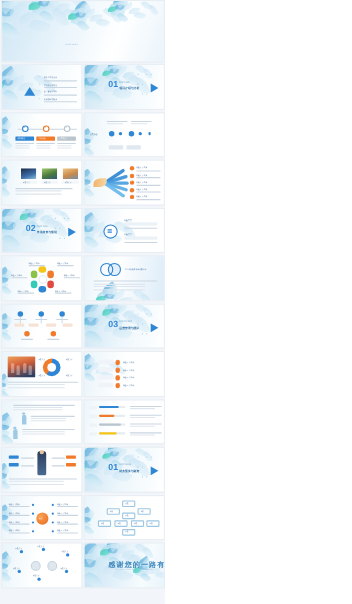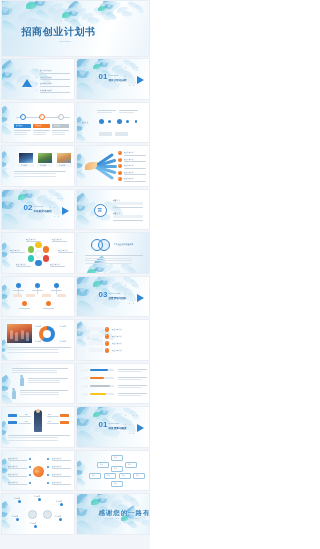--- a/index.html
+++ b/index.html
@@ -109,21 +109,20 @@
         <div class="petal gr" style="left: 0px; top: 8.8px; width: 8.8px; height: 5.6px; transform: rotate(0deg);"></div>
         <div class="petal " style="left: 10.4px; top: 3.2px; width: 9.6px; height: 5.6px; transform: rotate(-55deg);"></div>
         <div class="petal dk" style="left: 7.2px; top: 7.2px; width: 8px; height: 4.8px; transform: rotate(15deg);"></div>
         <div class="leaf" style="left: 8px; top: 1.6px; width: 10.4px; height: 6.4px; transform: rotate(-40deg);"></div>
         <div class="leaf" style="left: 13.6px; top: 5.6px; width: 10.4px; height: 6.4px; transform: rotate(-18deg);"></div>
         <div class="leaf" style="left: 19.2px; top: 9.6px; width: 10.4px; height: 6.4px; transform: rotate(4deg);"></div>
         <div class="leaf" style="left: 24.8px; top: 13.6px; width: 10.4px; height: 6.4px; transform: rotate(26deg);"></div>
         <div class="leaf" style="left: 30.4px; top: 4.8px; width: 10.4px; height: 6.4px; transform: rotate(48deg);"></div>
         <div class="leaf" style="left: 36px; top: 8.8px; width: 10.4px; height: 6.4px; transform: rotate(70deg);"></div>
       </div>
-      <div class="title-cn" style="position: absolute; left: 20px; top: 24px;">招商创业计划书</div>
       <div class="end-sub" style="position: absolute; left: 58px; top: 39px;">BUSINESS</div>
     </div>
     <div class="slide" style="left: 0.5px; top: 58px; height: 41.5px; background: linear-gradient(100deg, rgb(214, 233, 246), rgb(244, 250, 253) 55%, rgb(255, 255, 255));">
       <div class="flower" style="left: -9px; top: 4px; width: 34px; height: 34px;">
         <div class="petal dk" style="left: 6px; top: 0px; width: 15px; height: 9px; transform: rotate(-35deg);"></div>
         <div class="petal " style="left: 2px; top: 6px; width: 17px; height: 10px; transform: rotate(-8deg);"></div>
         <div class="petal " style="left: 4px; top: 14px; width: 15px; height: 9px; transform: rotate(20deg);"></div>
         <div class="petal " style="left: 10px; top: 20px; width: 13px; height: 8px; transform: rotate(48deg);"></div>
         <div class="petal gr" style="left: 0px; top: 11px; width: 11px; height: 7px; transform: rotate(0deg);"></div>
         <div class="petal " style="left: 13px; top: 4px; width: 12px; height: 7px; transform: rotate(-55deg);"></div>

